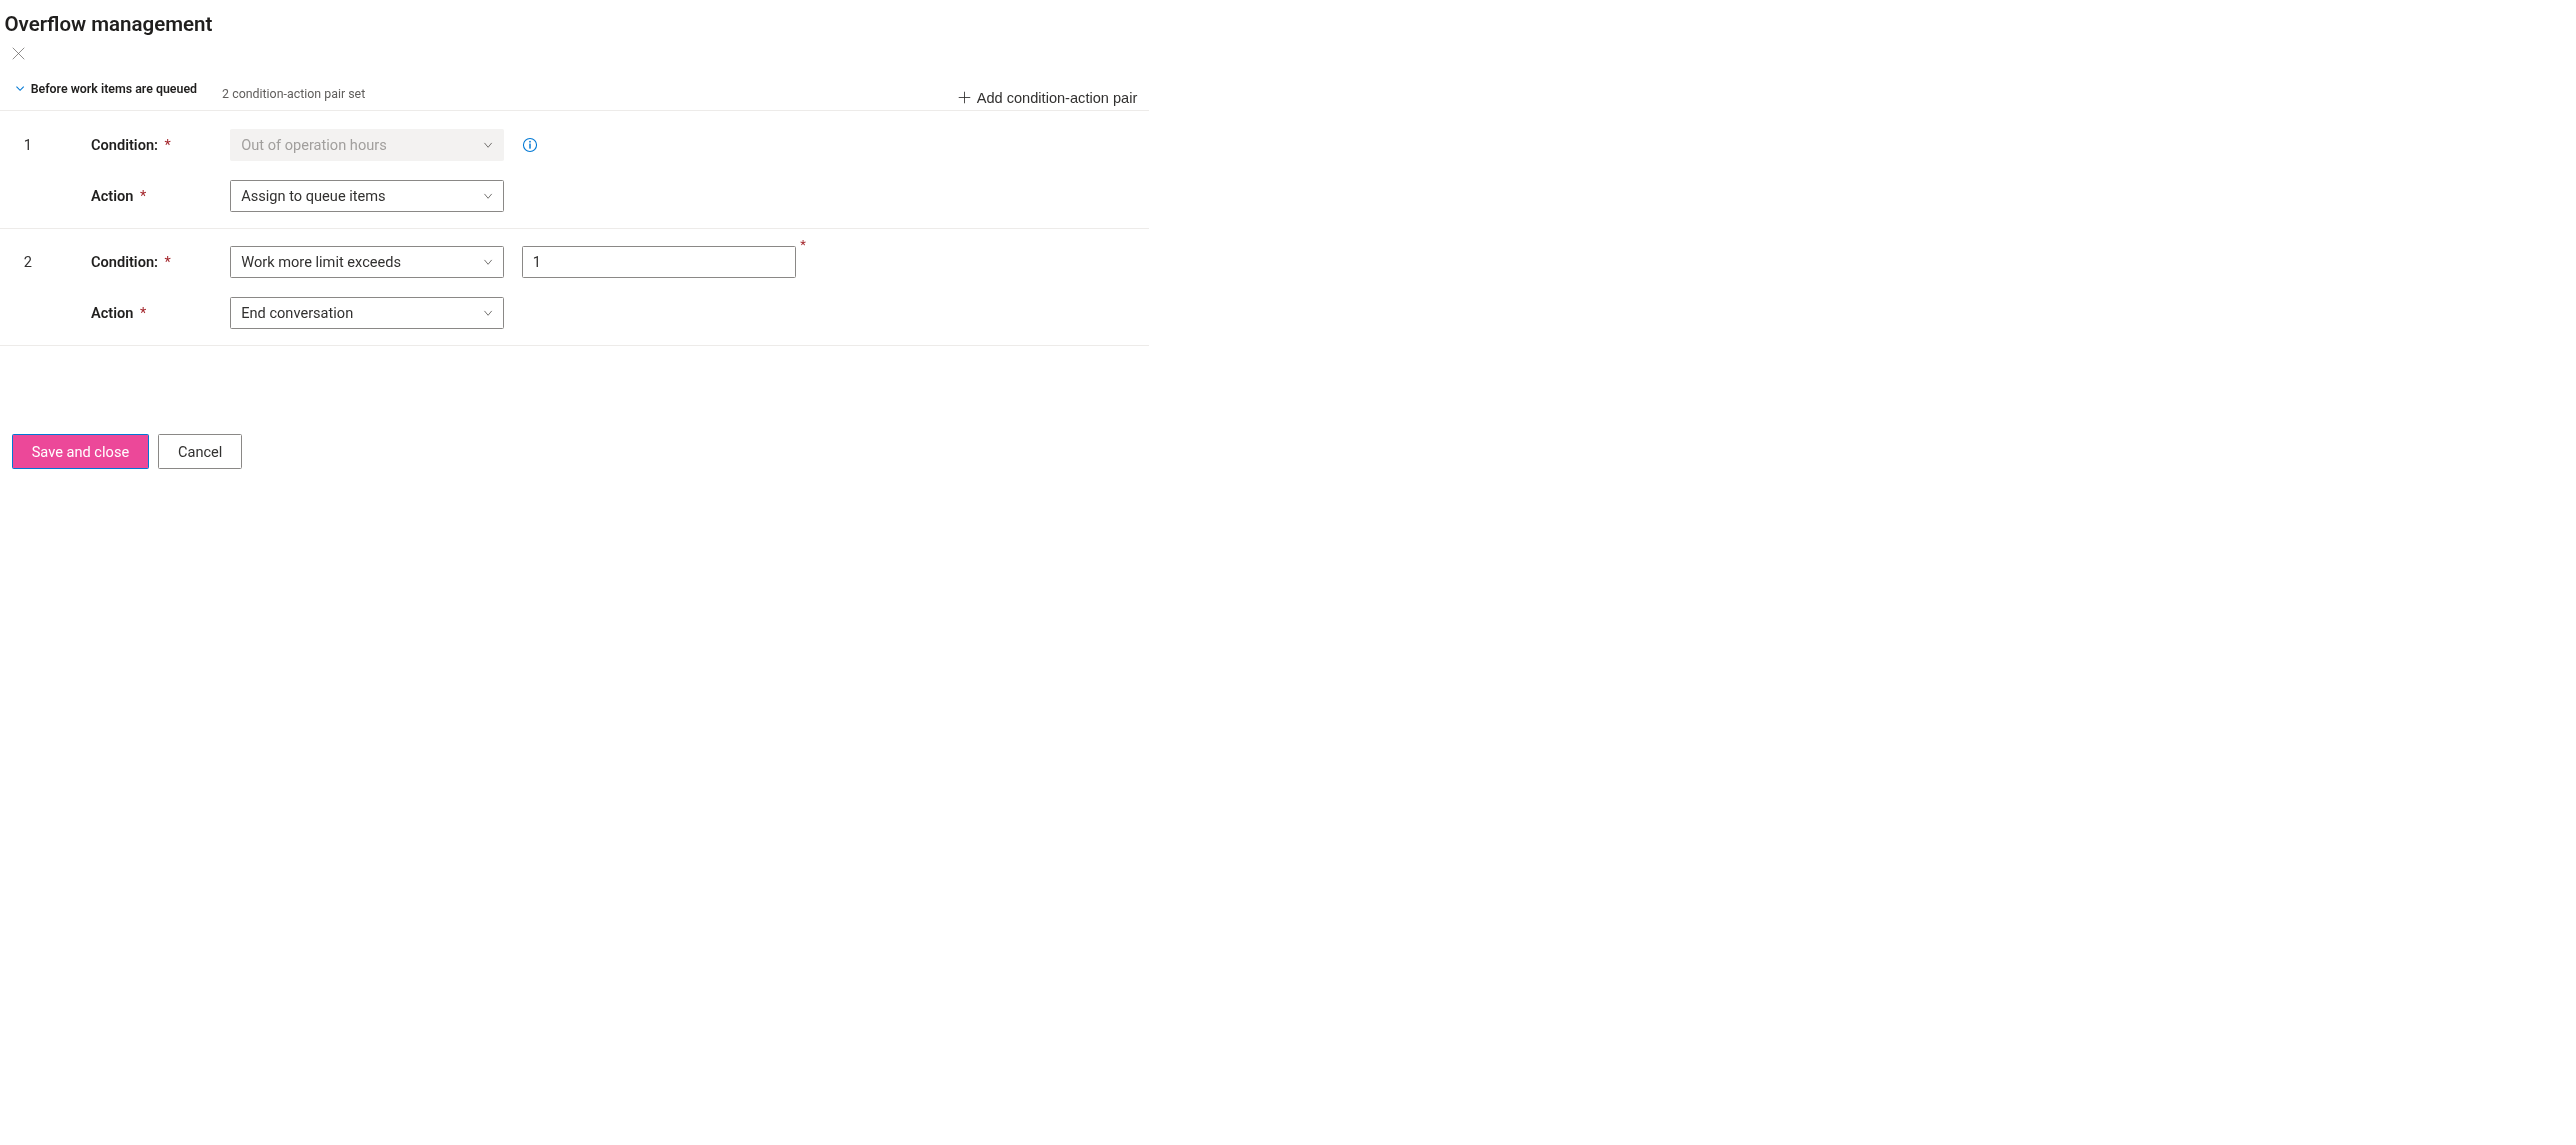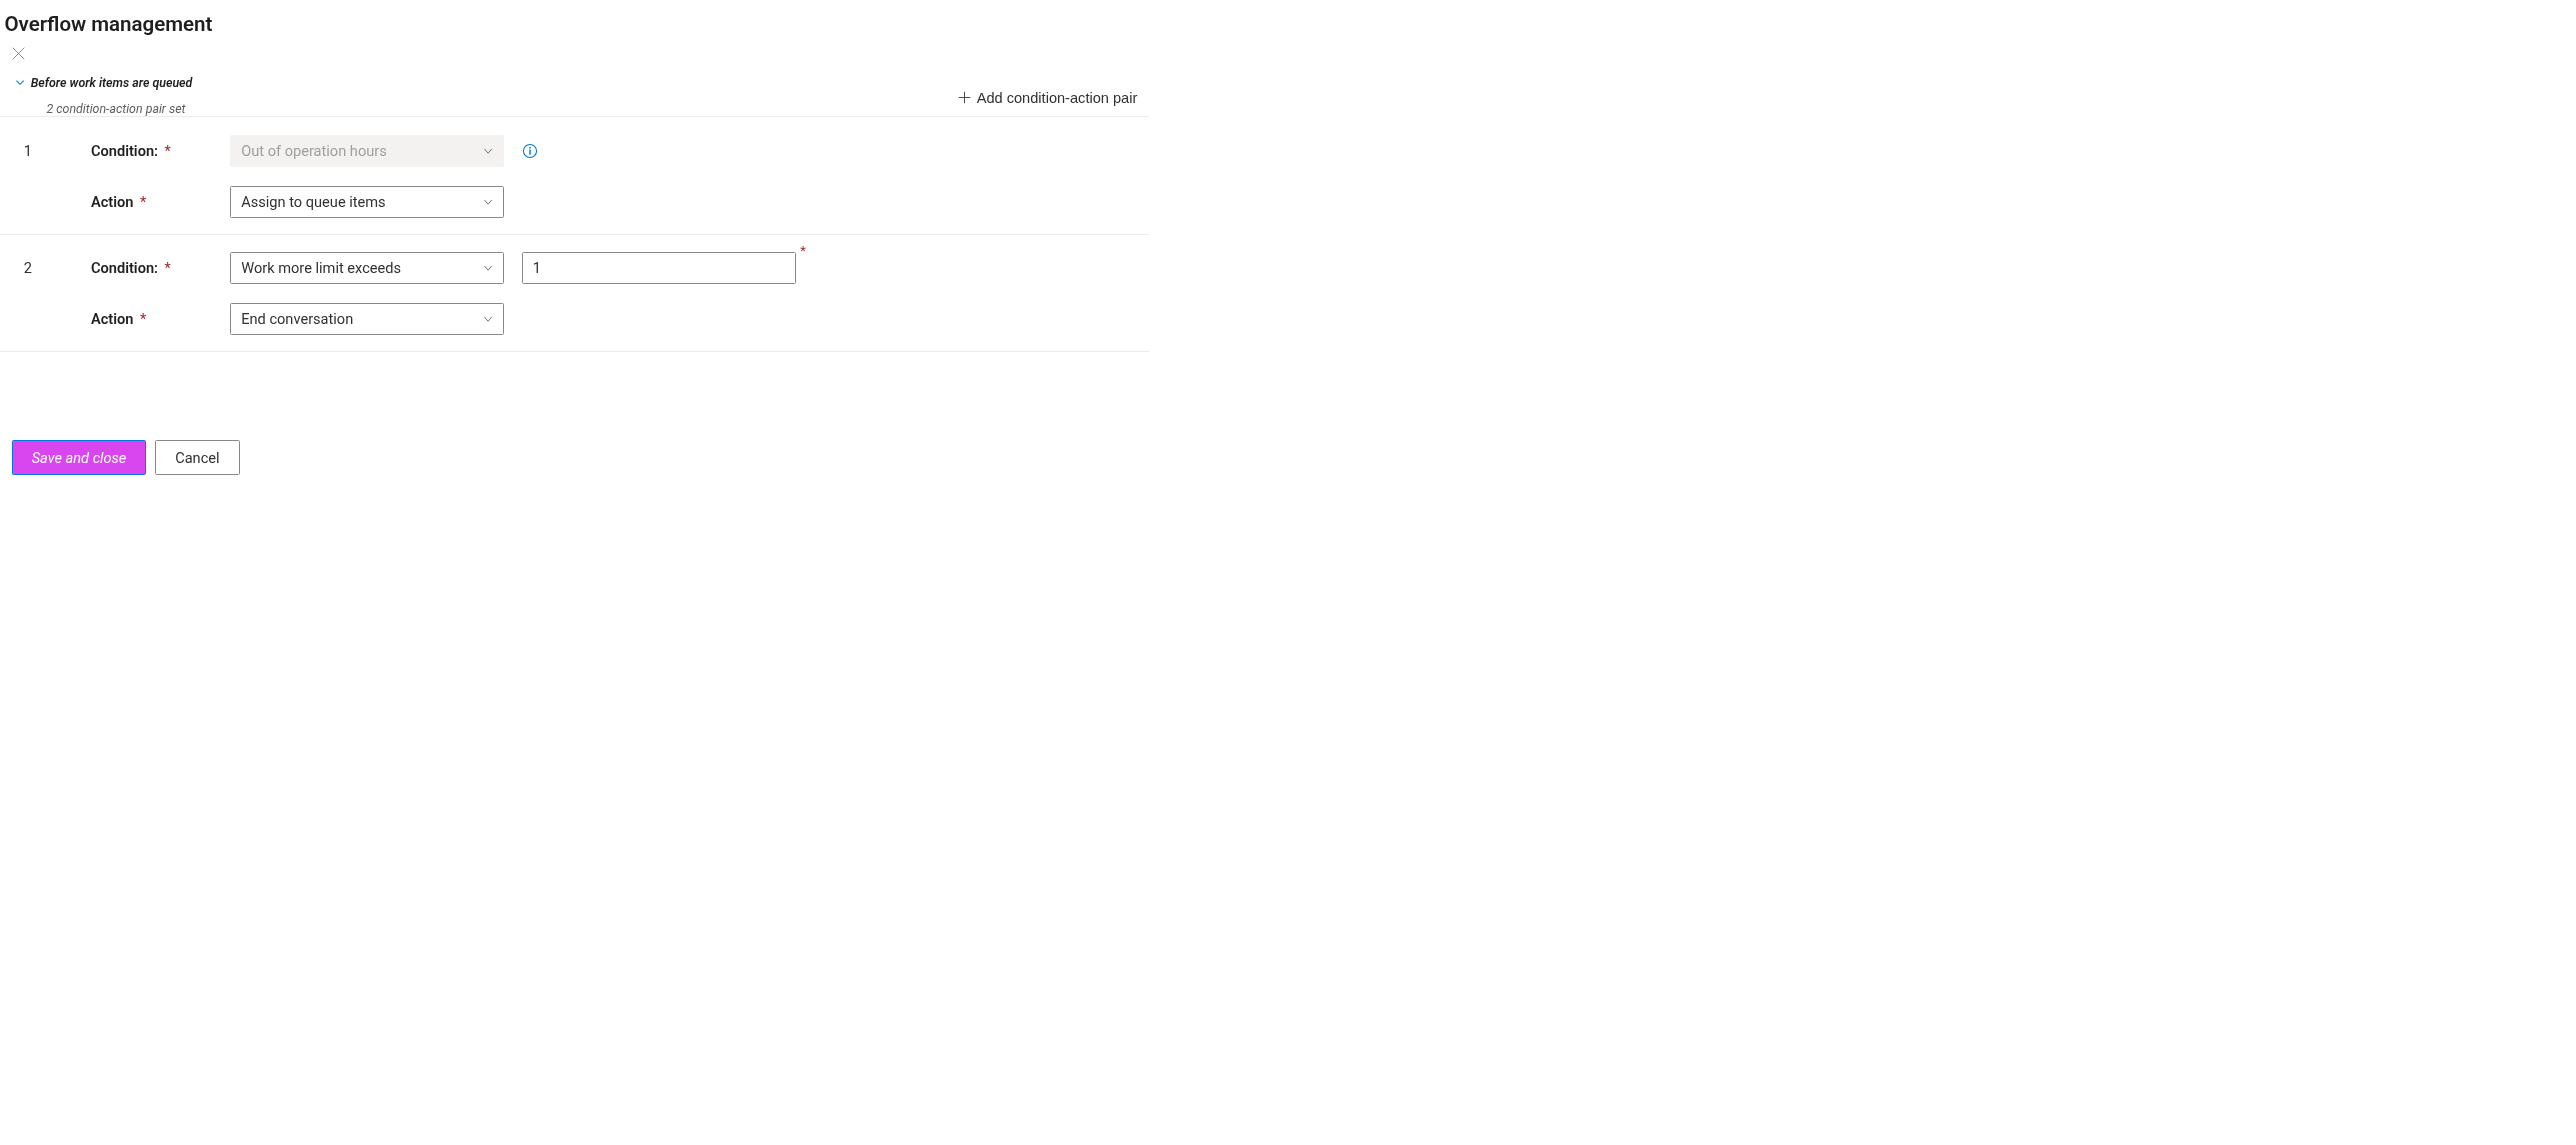--- a/index.html
+++ b/index.html
@@ -46,22 +46,21 @@
     text-decoration: underline;
   }
   .section-header-row {
     display: flex;
     align-items: flex-start;
     justify-content: space-between;
     padding: 7.3px 7.3px 0 14.6px;
   }
   .section-header-left {
     display: flex;
-    flex-direction: column;
-    font-style: italic;
+    flex-direction: row;
   }
   .section-toggle {
     display: flex;
     align-items: center;
     gap: 5.9px;
     cursor: pointer;
   }
   .chevron-down {
     width: 10.2px; height: 10.2px;
     stroke: #0078d4;
@@ -192,24 +191,23 @@
   }
   .btn {
     min-width: 81px;
     padding: 7.3px 19px;
     font-size: 14.6px;
     border-radius: 1.5px;
     cursor: pointer;
     font-family: inherit;
   }
   .btn-primary {
-    background: #d946ef;
+    background: #ec4899;
     color: #fff;
     border: 0.7px solid #0078d4;
-    font-style: italic;
   }
   .btn-secondary {
     background: #fff;
     color: #323130;
     border: 0.7px solid #8a8886;
   }
 </style>
 </head>
 <body>
 

